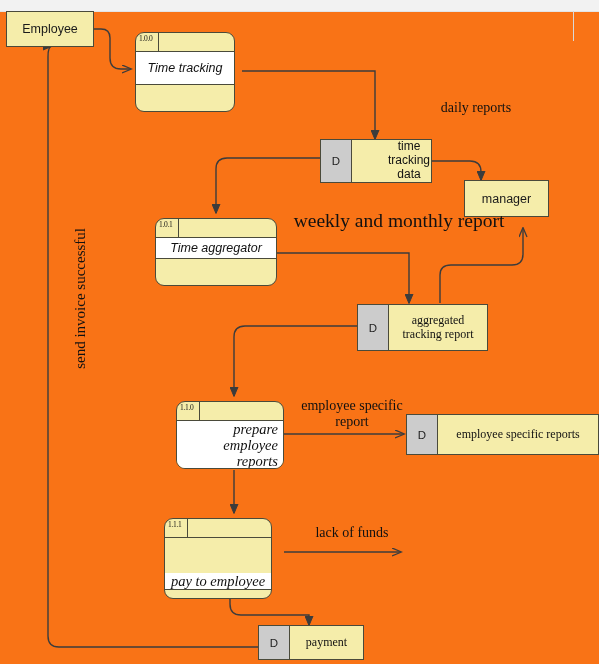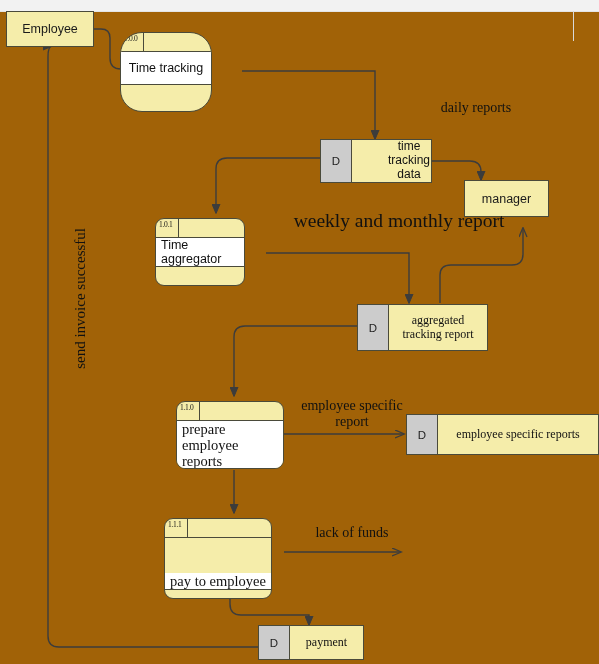--- a/index.html
+++ b/index.html
@@ -4,21 +4,21 @@
 <style>
   html, body {
     margin: 0;
     padding: 0;
     background: #ffffff;
   }
   #canvas {
     position: relative;
     width: 599px;
     height: 664px;
-    background: #a16207;
+    background: #f97316;
     overflow: hidden;
     font-family: "Liberation Serif", serif;
   }
   .topband {
     position: absolute;
     left: 0; top: 0;
     width: 599px; height: 11px;
     background: #f2f2f2;
     border-bottom: 1px solid #e4e4e4;
   }
@@ -80,23 +80,24 @@
     width: 1.2px;
     background: #4a4a3a;
   }
   .process .band-mid {
     flex: 1 1 auto;
     background: #ffffff;
     border-bottom: 1.3px solid #4a4a3a;
     display: flex;
     align-items: center;
     justify-content: center;
-    text-align: left;
+    text-align: right;
     padding: 0 5px;
     color: #111;
+    font-style: italic;
   }
   .process .band-bot {
     height: 26px;
     flex: 0 0 auto;
   }
   .process.sans .band-mid { font-family: "Liberation Sans", sans-serif; font-size: 12.5px; }
   .process.serif .band-mid { font-family: "Liberation Serif", serif; font-size: 14.5px; line-height: 1.12; }
 
   
   .store {
@@ -190,39 +191,39 @@
 
       <path d="M259,647 L59,647 Q48,647 48,636 L48,57 Q48,46 52,46" marker-end="url(#ahf)"></path>
 
     </g>
   </svg>
 
   <div class="node entity sans" style="left:6px; top:11px; width:88px; height:36px;">
     <span>Employee</span>
   </div>
 
-  <div class="node process sans" style="left:120px; top:32px; width:92px; height:80px;border-radius:22px;">
+  <div class="node process sans" style="left:135px; top:32px; width:100px; height:80px;">
     <div class="band-top">
       <span class="pnum">1.0.0</span>
       <span class="pnum-rule"></span>
     </div>
     <div class="band-mid">Time tracking</div>
     <div class="band-bot"></div>
   </div>
 
   <div class="node store sans" style="left:320px; top:139px; width:112px; height:44px;">
     <div class="dcell">D</div>
     <div class="scell">time tracking data</div>
   </div>
 
   <div class="node entity sans" style="left:464px; top:180px; width:85px; height:37px;">
     <span>manager</span>
   </div>
 
-  <div class="node process sans" style="left:155px; top:218px; width:90px; height:68px;">
+  <div class="node process sans" style="left:155px; top:218px; width:122px; height:68px;">
     <div class="band-top">
       <span class="pnum">1.0.1</span>
       <span class="pnum-rule"></span>
     </div>
     <div class="band-mid">Time aggregator</div>
     <div class="band-bot"></div>
   </div>
 
   <div class="node store serif" style="left:357px; top:304px; width:131px; height:47px;">
     <div class="dcell">D</div>

